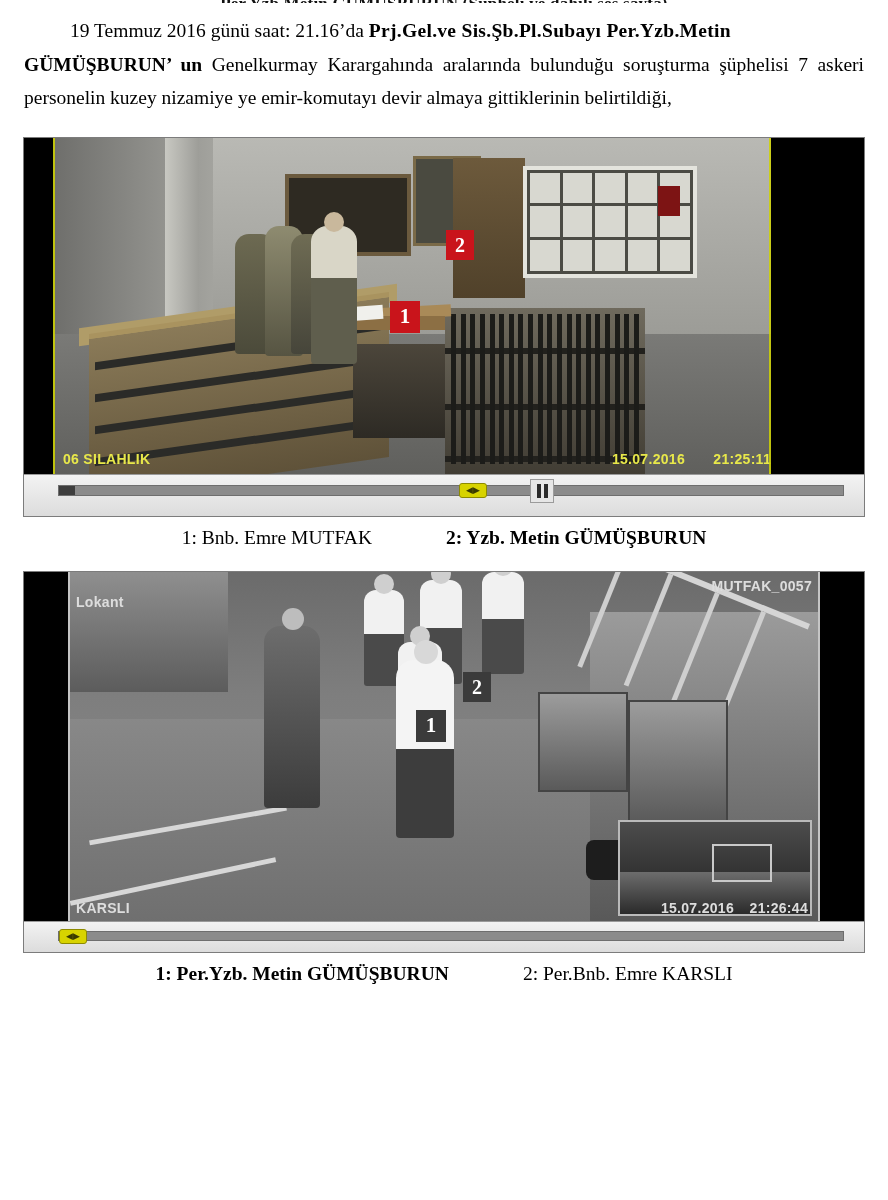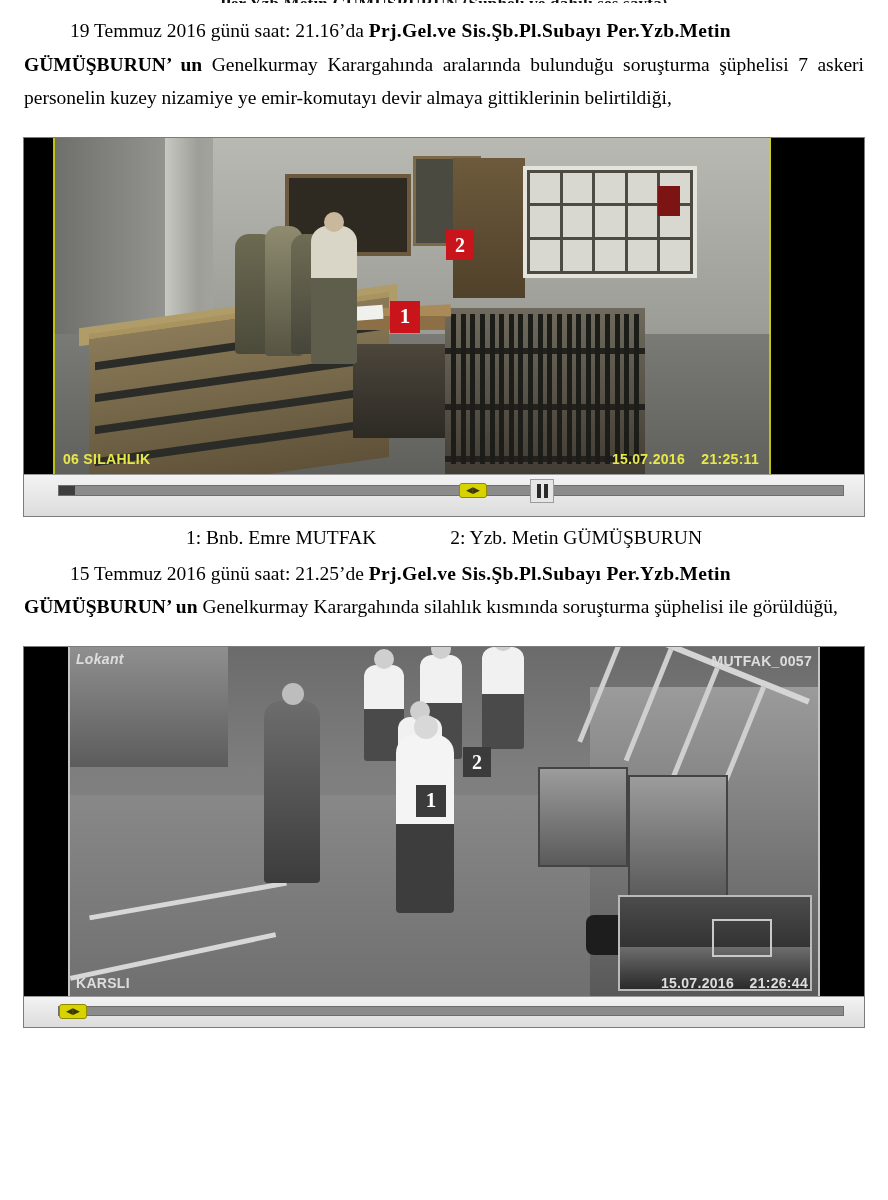--- a/index.html
+++ b/index.html
@@ -53,21 +53,21 @@
   
   .caption-row {
     display: flex;
     justify-content: center;
     align-items: baseline;
     font-size: 19.5px;
     margin: 10px 0 0 0;
   }
   .caption-row .c1 { margin-right: 74px; }
   .caption-row .c2 { }
-  .bold { font-weight: normal; }
+  .bold { font-weight: bold; }
 
   
   .figure {
     margin: 22px auto 0 auto;
     background: #ffffff;
     border: 1px solid #7c7c7c;
     box-sizing: border-box;
     position: relative;
   }
   .fig1 { width: 842px; height: 380px; }
@@ -434,21 +434,21 @@
         <div class="s1-person-c"></div>
         <div class="s1-person-main">
           <span class="head"></span>
         </div>
 
         <div class="marker m-size-1" style="left:337px; top:163px;">1</div>
         <div class="marker m-size-2" style="left:393px; top:92px;">2</div>
 
         <div class="osd" style="left:10px; bottom:10px;">06  SILAHLIK</div>
         <div class="osd" style="right:86px; bottom:10px;">15.07.2016</div>
-        <div class="osd" style="right:12px; bottom:10px;margin-left:18px;">21:25:11</div>
+        <div class="osd" style="right:0; bottom:10px;margin-left:18px;">21:25:11</div>
 
         <div class="s1-yline-l"></div>
         <div class="s1-yline-r"></div>
       </div>
     </div>
 
     <div class="playerbar">
       <div class="track">
         <div class="fill"></div>
         <div class="knob" style="left:400px;">◀▶</div>
@@ -458,24 +458,20 @@
           <i class="b"></i>
       </div>
     </div>
   </div>
 
   <div class="caption-row">
     <span class="c1">1: Bnb. Emre MUTFAK</span>
     <span class="c2 bold">2: Yzb. Metin GÜMÜŞBURUN</span>
   </div>
 
-  <p class="para" style="margin-top:8px;">
-    <span class="indent"></span><span>15 Temmuz 2016 günü saat: 21.25’de </span><b class="sp">Prj.Gel.ve  Sis.Şb.Pl.Subayı  Per.Yzb.Metin</b><br>
-    <b>GÜMÜŞBURUN’ un</b><span> Genelkurmay Karargahında silahlık kısmında soruşturma şüphelisi ile görüldüğü,</span>
-  </p>
 
   <div class="figure fig2">
     <div class="video-area">
       <div class="sidebar-black" style="left:0;width:44px;"></div>
       <div class="sidebar-black" style="right:0;width:44px;"></div>
 
       <div class="scene2">
         <div class="s2-building"></div>
         <div class="s2-ground"></div>
         <div class="s2-stairs"></div>
@@ -514,33 +510,37 @@
         <div class="s2-motorbike"></div>
 
         <div class="marker m-size-1" style="left:348px; top:138px;">1</div>
         <div class="marker m-size-2" style="left:395px; top:100px;">2</div>
 
         <div class="s2-pip">
           <div class="road"></div>
           <div class="inner-box"></div>
         </div>
 
-        <div class="osd" style="left:8px; top:4px;font-style:italic;">Lokant</div>
+        <div class="osd" style="left:8px; top:22px;">Lokant</div>
         <div class="osd" style="right:8px; top:6px;">MUTFAK_0057</div>
         <div class="osd" style="left:8px; bottom:8px;">KARSLI</div>
         <div class="osd" style="right:86px; bottom:8px;">15.07.2016</div>
         <div class="osd" style="right:12px; bottom:8px;">21:26:44</div>
 
         <div class="s2-yline-l"></div>
         <div class="s2-yline-r"></div>
       </div>
     </div>
 
     <div class="playerbar">
       <div class="track">
         <div class="fill"></div>
         <div class="knob" style="left:0px;">◀▶</div>
       </div>
     </div>
   </div>
 
+  <div class="caption-row">
+    <span class="c1 bold">1: Per.Yzb. Metin GÜMÜŞBURUN</span>
+    <span class="c2">2: Per.Bnb. Emre KARSLI</span>
+  </div>
 
 </div>
 
 </body></html>

